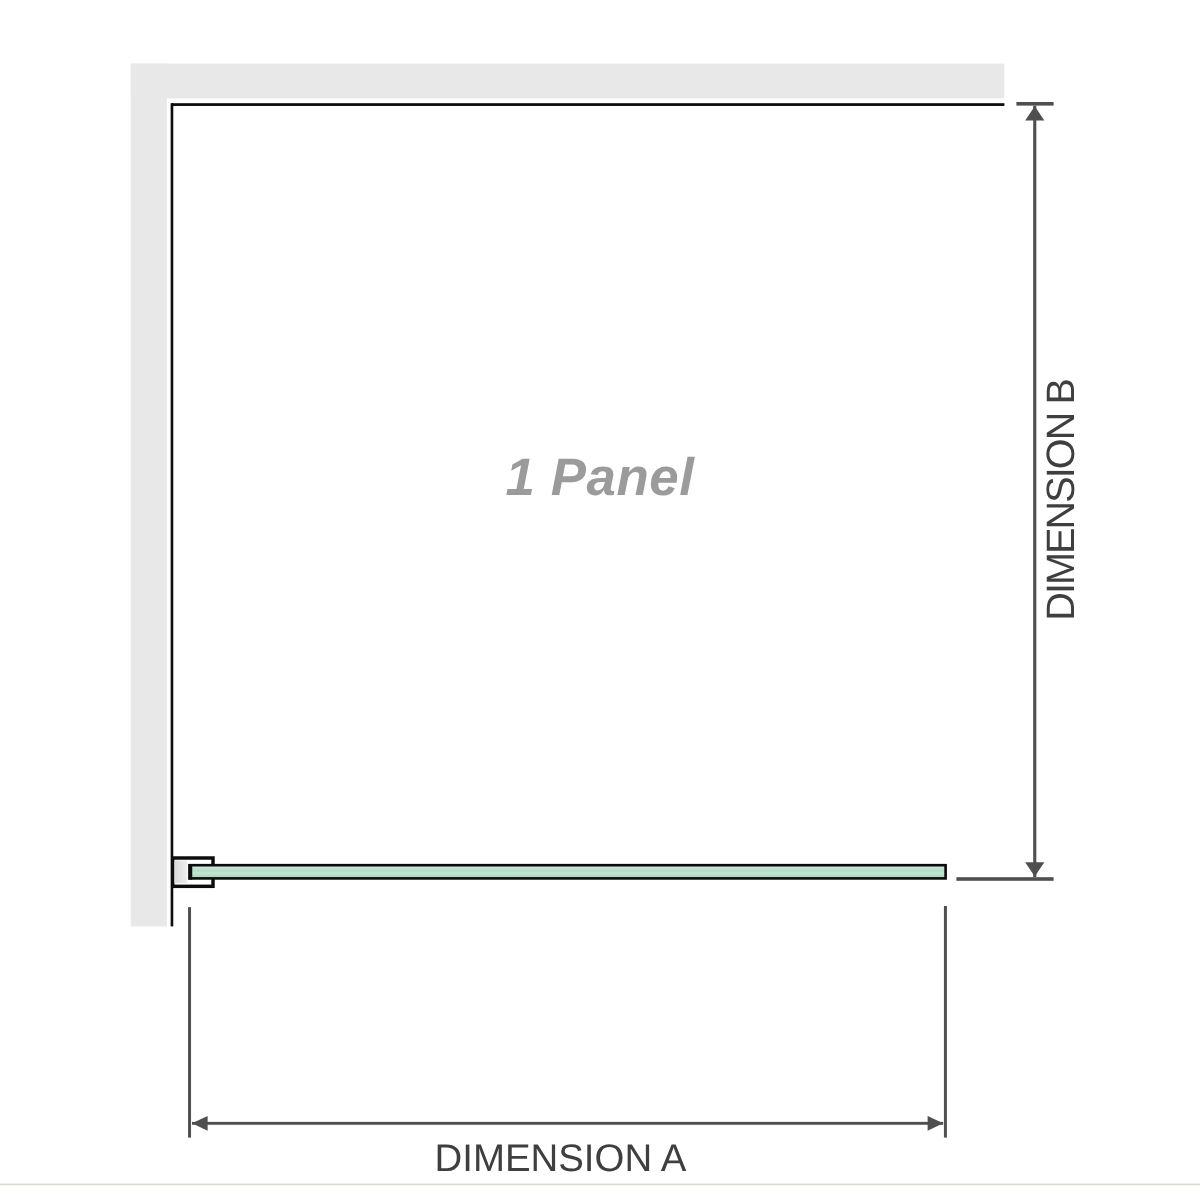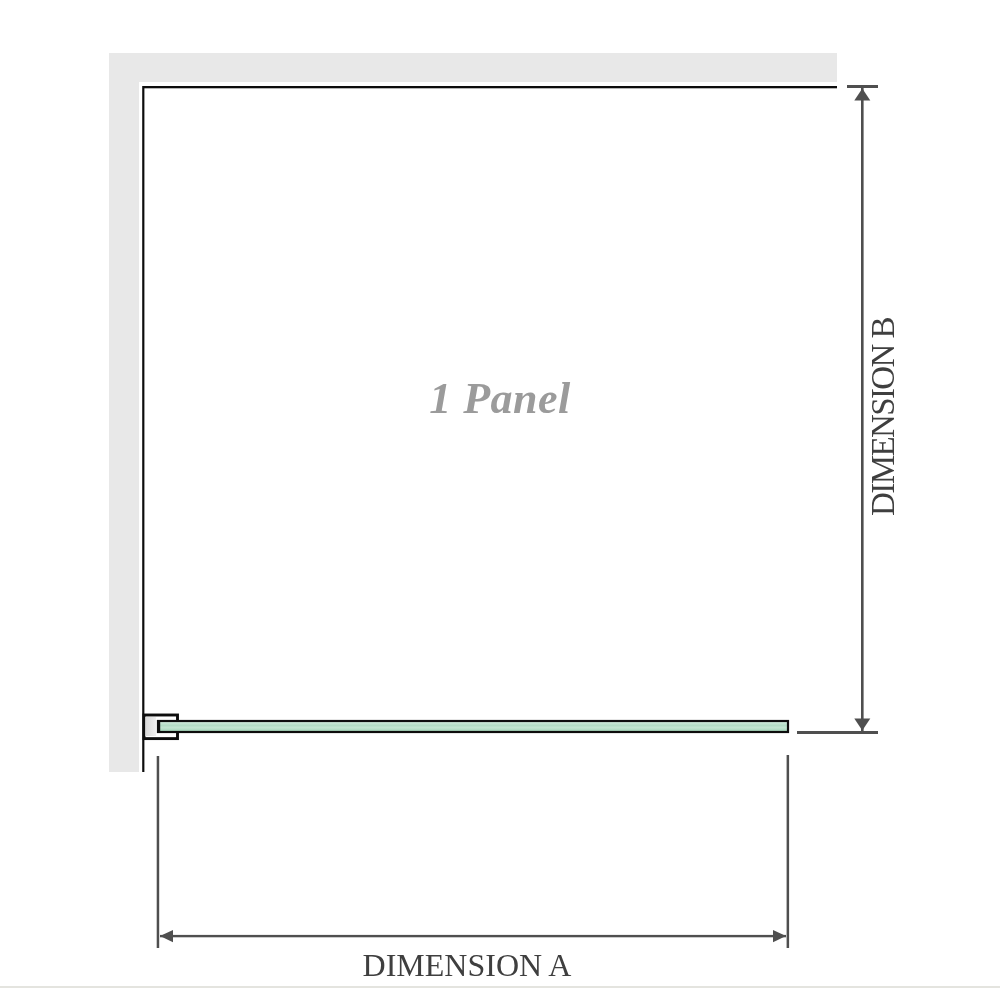--- a/index.html
+++ b/index.html
@@ -1,17 +1,17 @@
 <!DOCTYPE html>
 <html><head>
 <meta charset="utf-8">
 <style>
   html,body{margin:0;padding:0;background:#ffffff;}
   #canvas{position:relative;width:1000px;height:1000px;background:#ffffff;overflow:hidden;
-          font-family:Liberation Serif, serif;}
+          font-family:Liberation Sans, sans-serif;}
   svg{position:absolute;left:0;top:0;}
 </style>
 </head>
 <body>
 <div id="canvas">
 <svg width="1000" height="1000" viewBox="0 0 1000 1000">
   <defs>
     <linearGradient id="glassGrad" x1="0" y1="0" x2="0" y2="1">
       <stop offset="0%" stop-color="#d9efe4"></stop>
       <stop offset="40%" stop-color="#b2ddc5"></stop>

